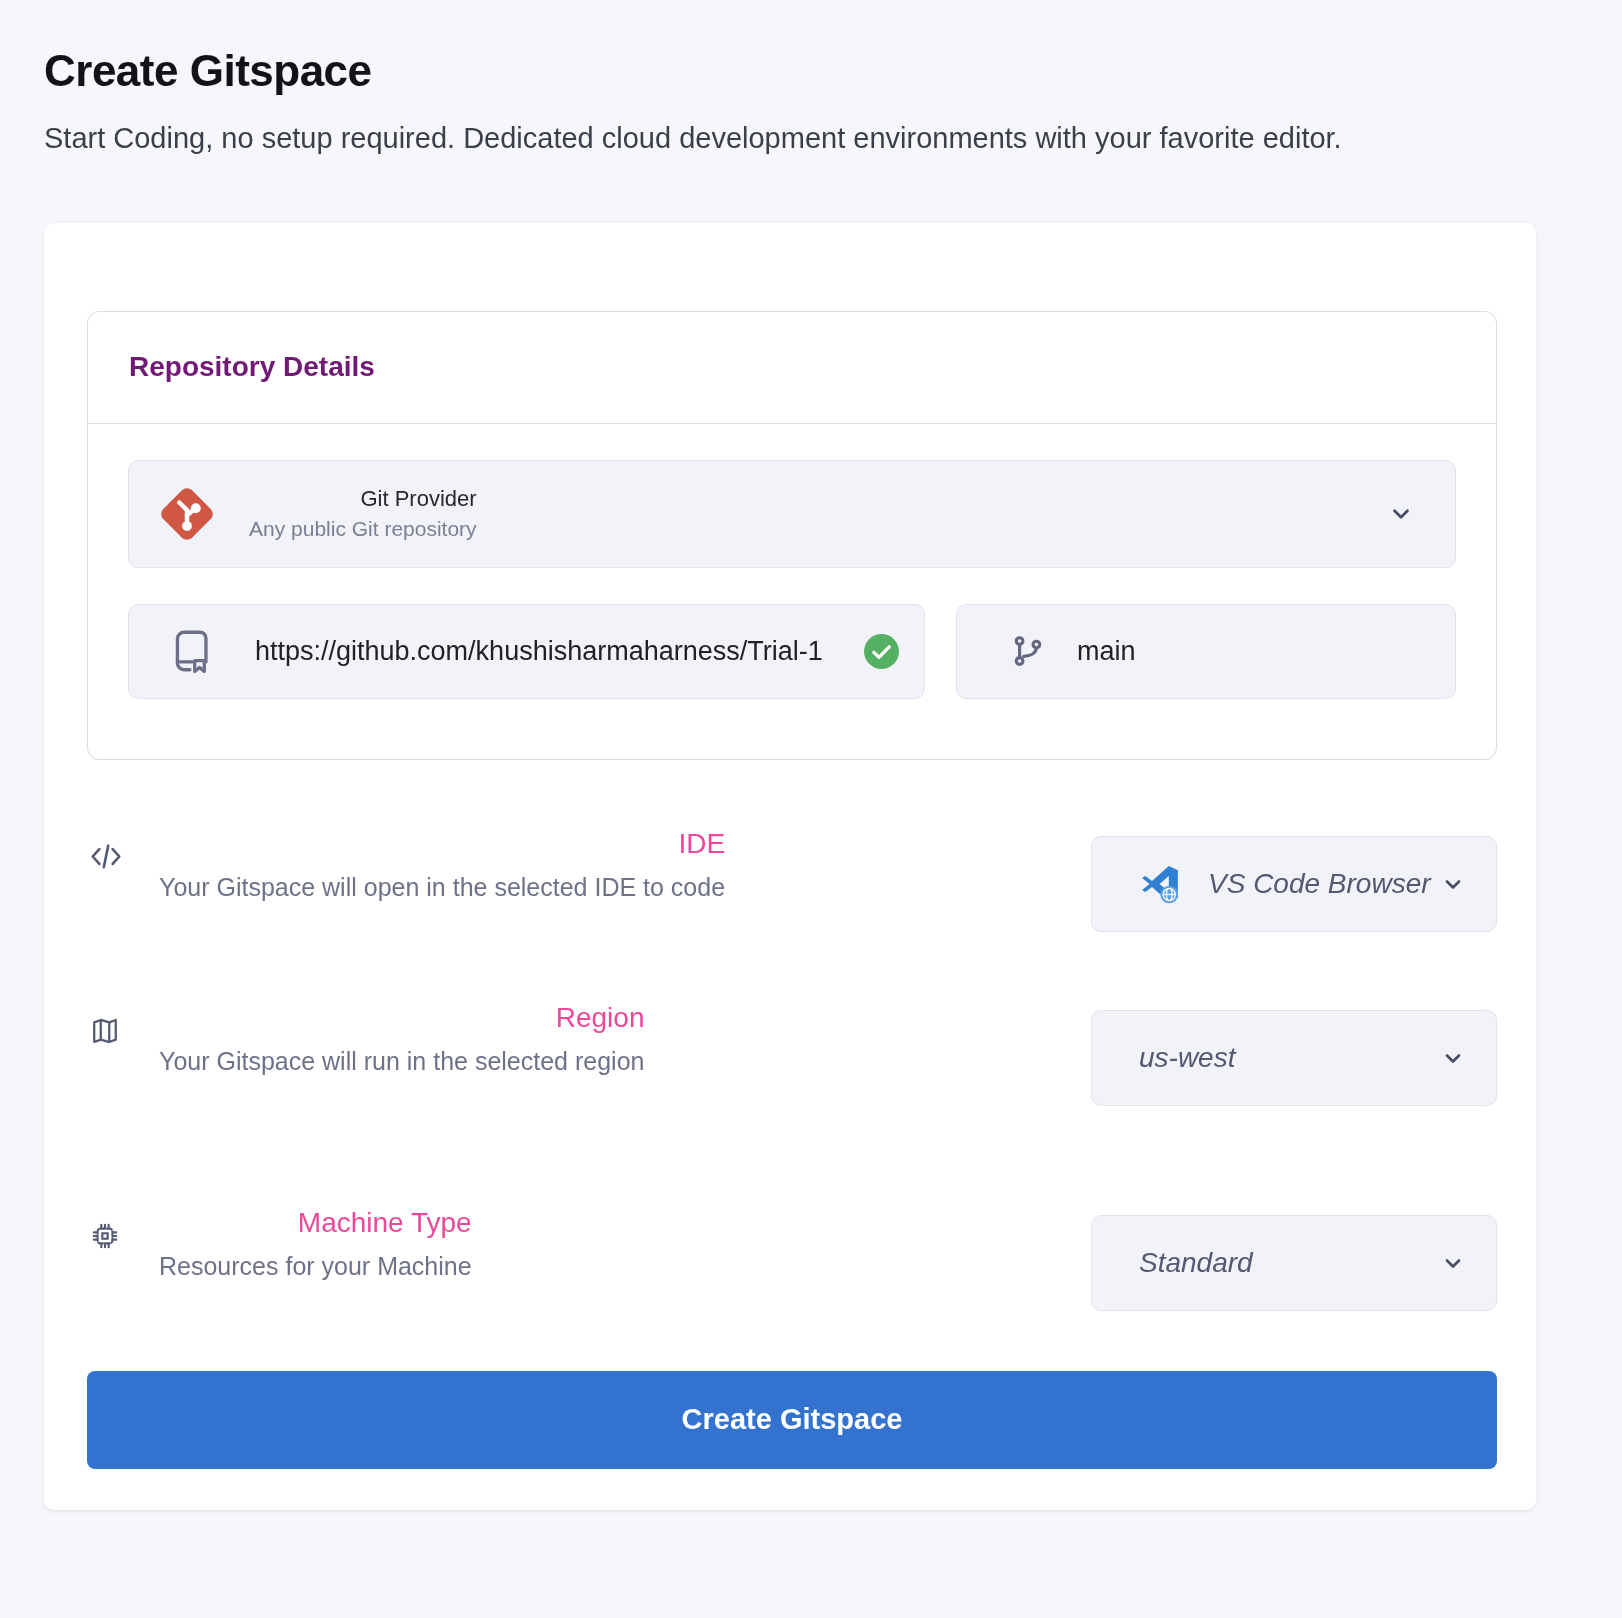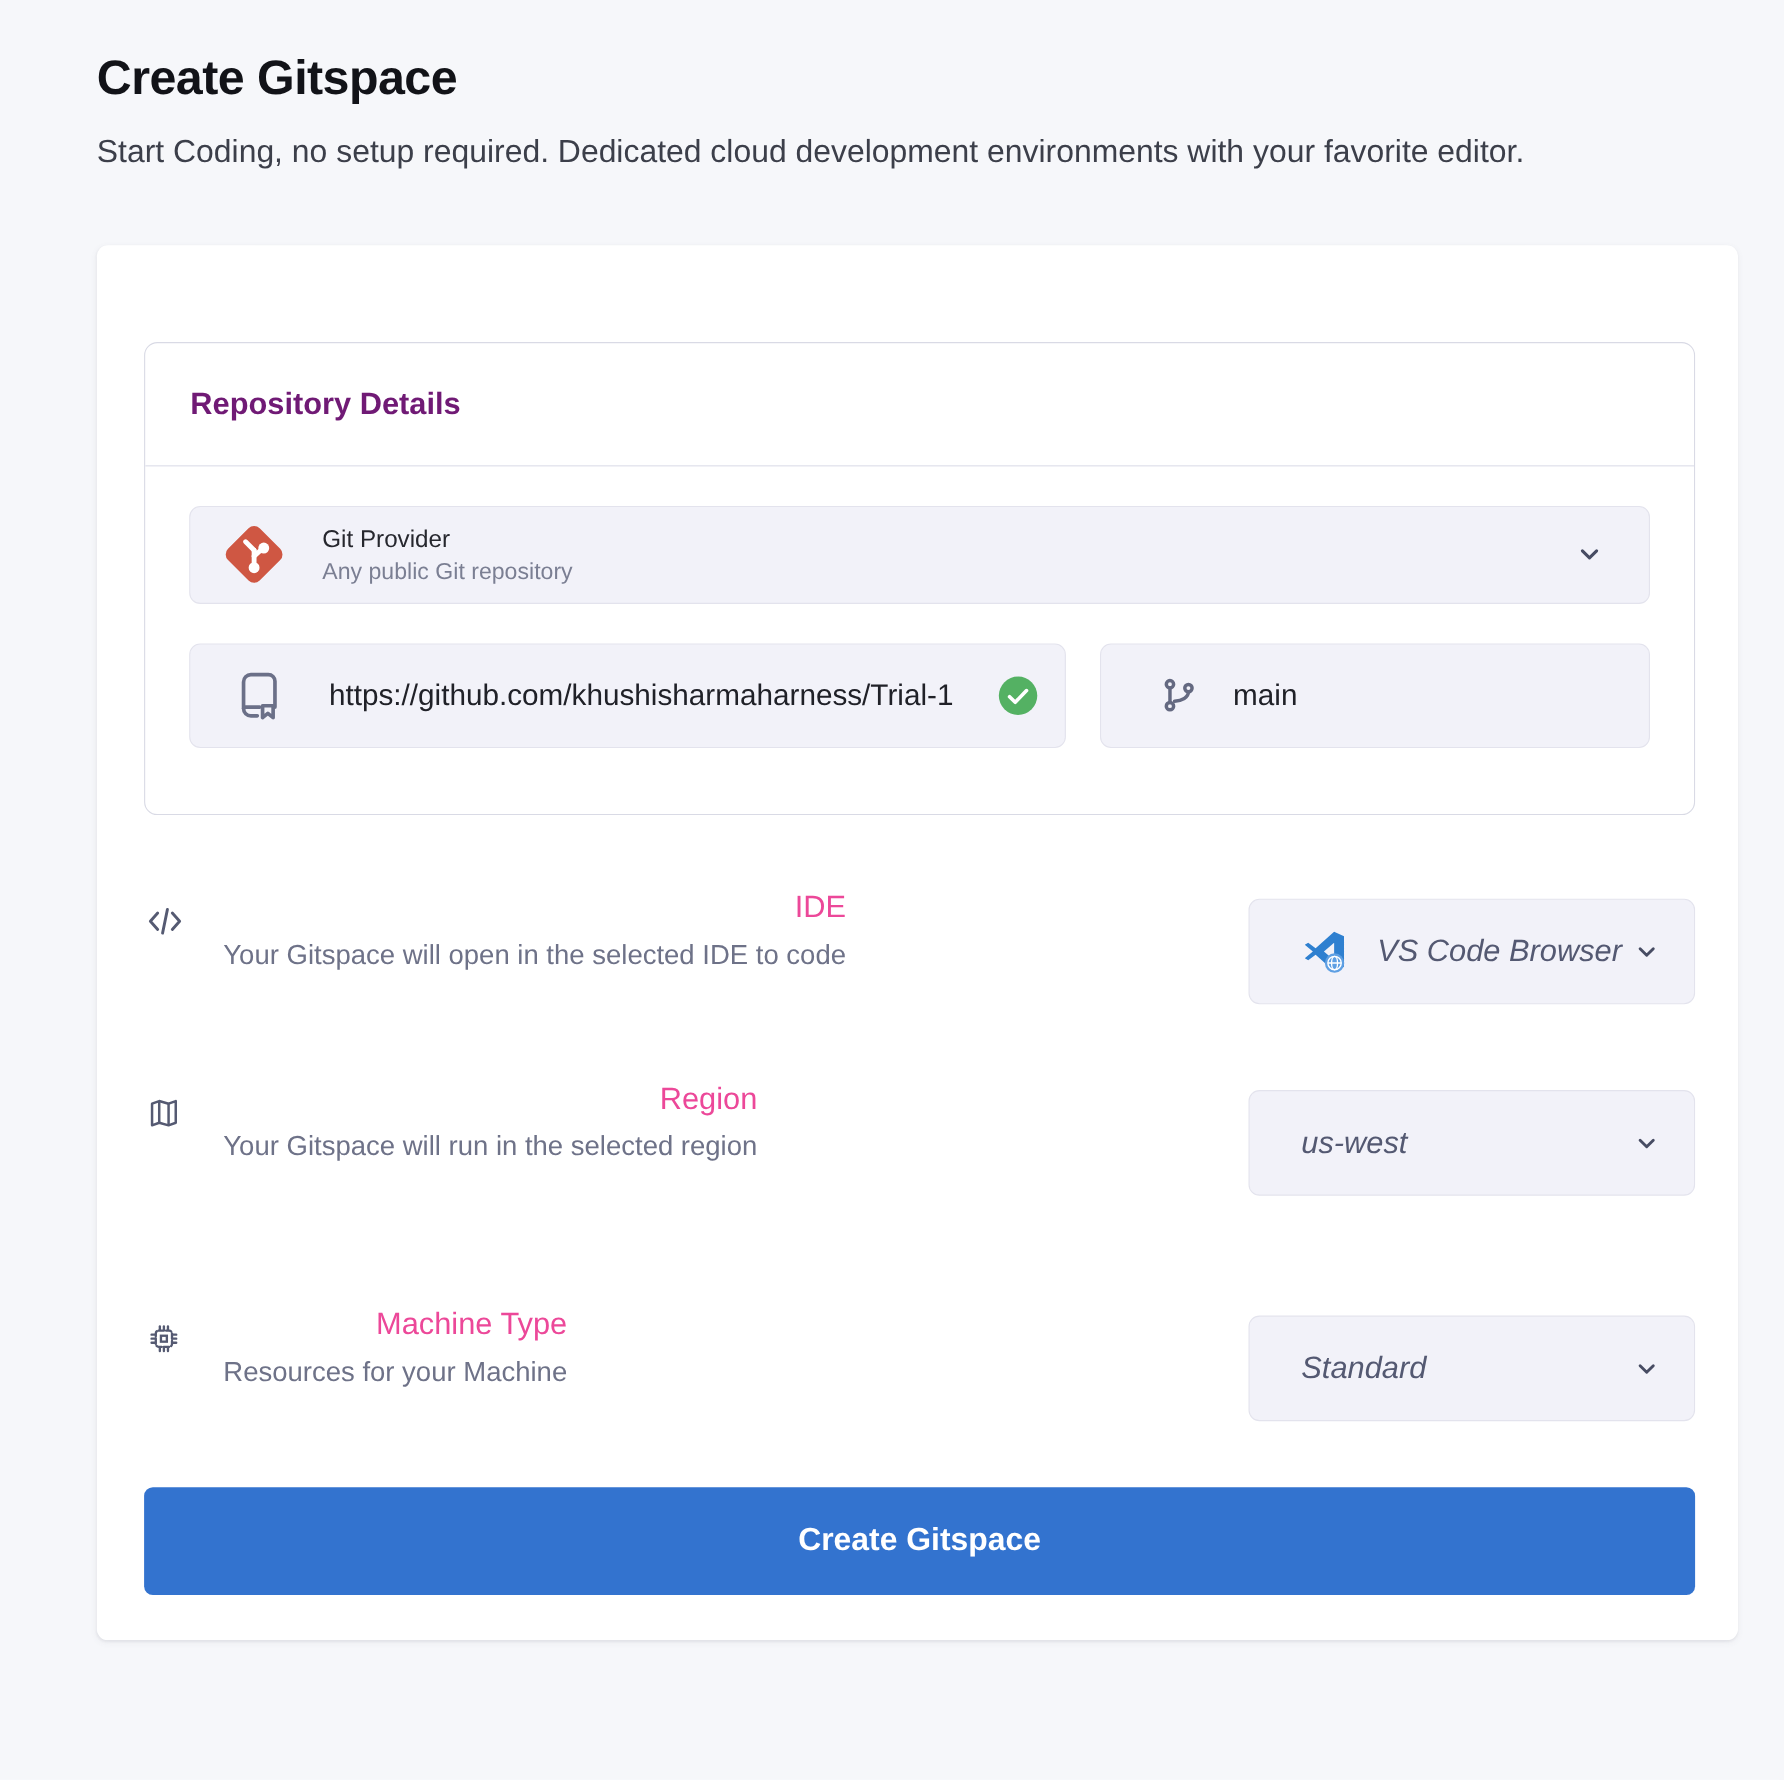--- a/index.html
+++ b/index.html
@@ -2,21 +2,21 @@
 <html><head>
 <meta charset="utf-8">
 <style>
   * { box-sizing: border-box; margin: 0; padding: 0; }
   html, body { width: 1622px; min-height: 1618px; }
   body {
     background: #f6f7fa;
     font-family: "Liberation Sans", sans-serif;
     color: #1a1b22;
   }
-  .page { padding: 0 62px 72px 44px; margin-left: 44px; }
+  .page { padding: 0 62px 72px 44px; }
 
   h1.page-title {
     margin-top: 46px;
     font-size: 44px;
     font-weight: 700;
     color: #121318;
     letter-spacing: -0.5px;
   }
   .page-subtitle {
     margin-top: 22px;
@@ -50,28 +50,29 @@
     border-bottom: 1.5px solid #dcdde8;
   }
   .repo-header .title {
     font-size: 28px;
     font-weight: 700;
     color: #701a75;
   }
   .repo-body { padding: 36px 40px 60px 40px; }
 
   .select-lg {
-    height: 89px;
+    height: 108px;
     background: #f2f2f9;
     border: 1px solid #e3e3ed;
     border-radius: 10px;
     display: flex;
     align-items: center;
     padding: 0 40px 0 22px;
     cursor: pointer;
+    text-align: right;
   }
   .gp-icon-wrap { width: 72px; height: 72px; display: flex; align-items: center; justify-content: center; }
   .gp-text { margin-left: 26px; }
   .gp-label { font-size: 22px; color: #26272e; margin-bottom: 5px; }
   .gp-value { font-size: 21px; color: #7b7f93; }
   .push-right { margin-left: auto; }
 
   .input-row { display: flex; gap: 31px; margin-top: 36px; }
   .text-input {
     height: 95px;

